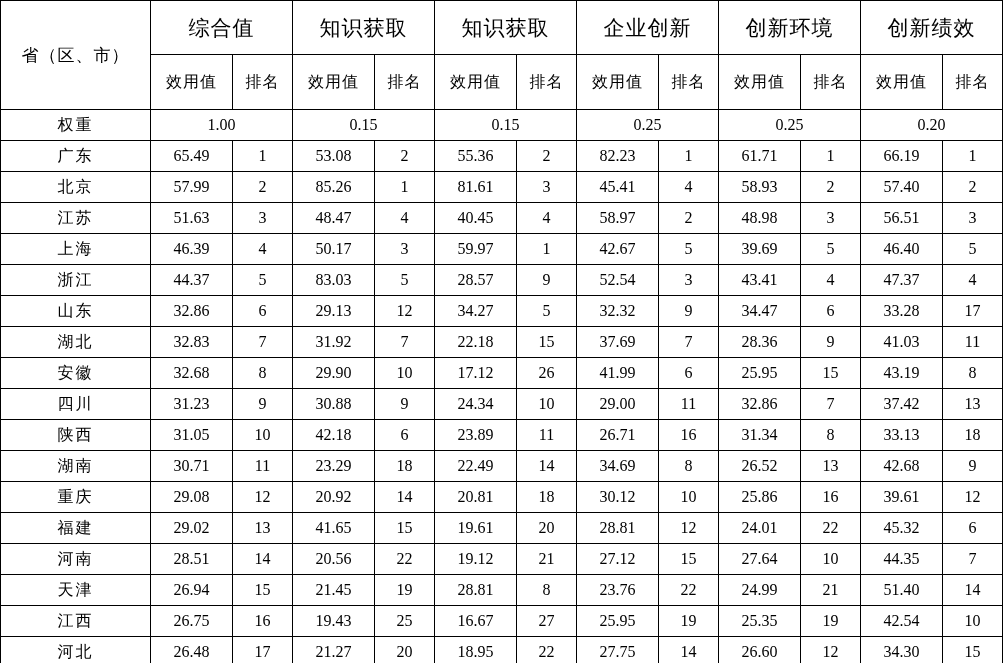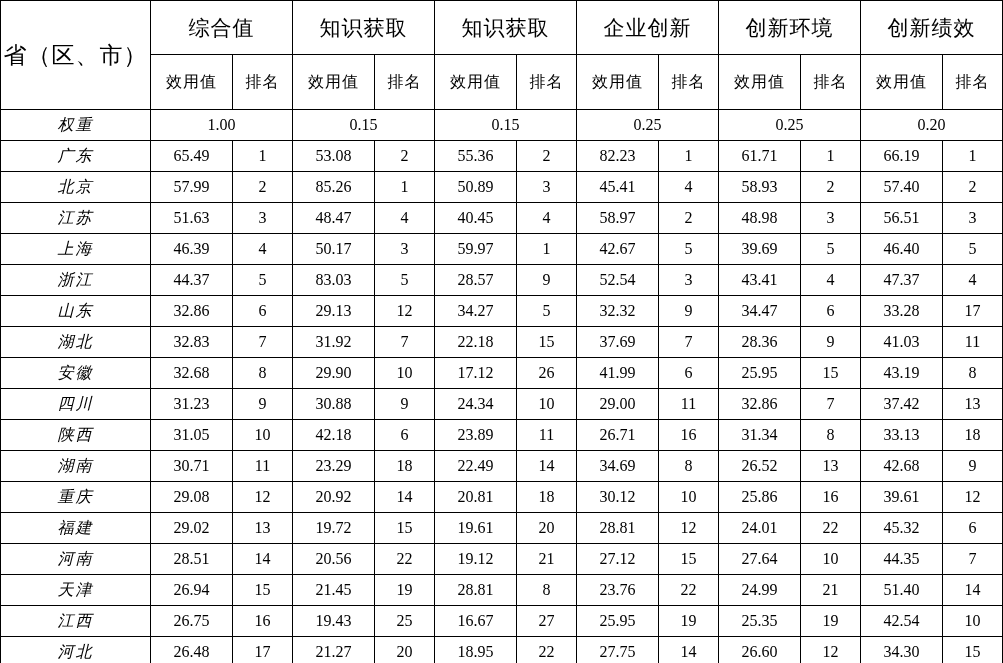--- a/index.html
+++ b/index.html
@@ -40,31 +40,30 @@
     height: 53px;
     font-size: 21px;
     letter-spacing: 1px;
   }
   .hdr-sub {
     height: 54px;
     font-size: 16px;
     letter-spacing: 1px;
   }
   .prov-head {
-    font-size: 23px;
+    font-size: 17px;
     letter-spacing: 1px;
   }
   .row-cell {
     height: 30px;
     font-size: 16px;
   }
   .prov-cell {
     text-align: center;
     letter-spacing: 2px;
-    font-style: italic;
   }
   .weight-label {
     letter-spacing: 2px;
   }
   .num {
     font-family: "Liberation Serif", serif;
   }
   
   col.c-prov { width: 150px; }
   col.c-val  { width: 82px; }
@@ -141,21 +140,21 @@
         <td class="row-cell num">66.19</td>
         <td class="row-cell num">1</td>
       </tr>
 
       <tr>
         <td class="row-cell prov-cell">北京</td>
         <td class="row-cell num">57.99</td>
         <td class="row-cell num">2</td>
         <td class="row-cell num">85.26</td>
         <td class="row-cell num">1</td>
-        <td class="row-cell num">50.89</td>
+        <td class="row-cell num">81.61</td>
         <td class="row-cell num">3</td>
         <td class="row-cell num">45.41</td>
         <td class="row-cell num">4</td>
         <td class="row-cell num">58.93</td>
         <td class="row-cell num">2</td>
         <td class="row-cell num">57.40</td>
         <td class="row-cell num">2</td>
       </tr>
 
       <tr>
@@ -315,21 +314,21 @@
         <td class="row-cell num">25.86</td>
         <td class="row-cell num">16</td>
         <td class="row-cell num">39.61</td>
         <td class="row-cell num">12</td>
       </tr>
 
       <tr>
         <td class="row-cell prov-cell">福建</td>
         <td class="row-cell num">29.02</td>
         <td class="row-cell num">13</td>
-        <td class="row-cell num">19.72</td>
+        <td class="row-cell num">41.65</td>
         <td class="row-cell num">15</td>
         <td class="row-cell num">19.61</td>
         <td class="row-cell num">20</td>
         <td class="row-cell num">28.81</td>
         <td class="row-cell num">12</td>
         <td class="row-cell num">24.01</td>
         <td class="row-cell num">22</td>
         <td class="row-cell num">45.32</td>
         <td class="row-cell num">6</td>
       </tr>

